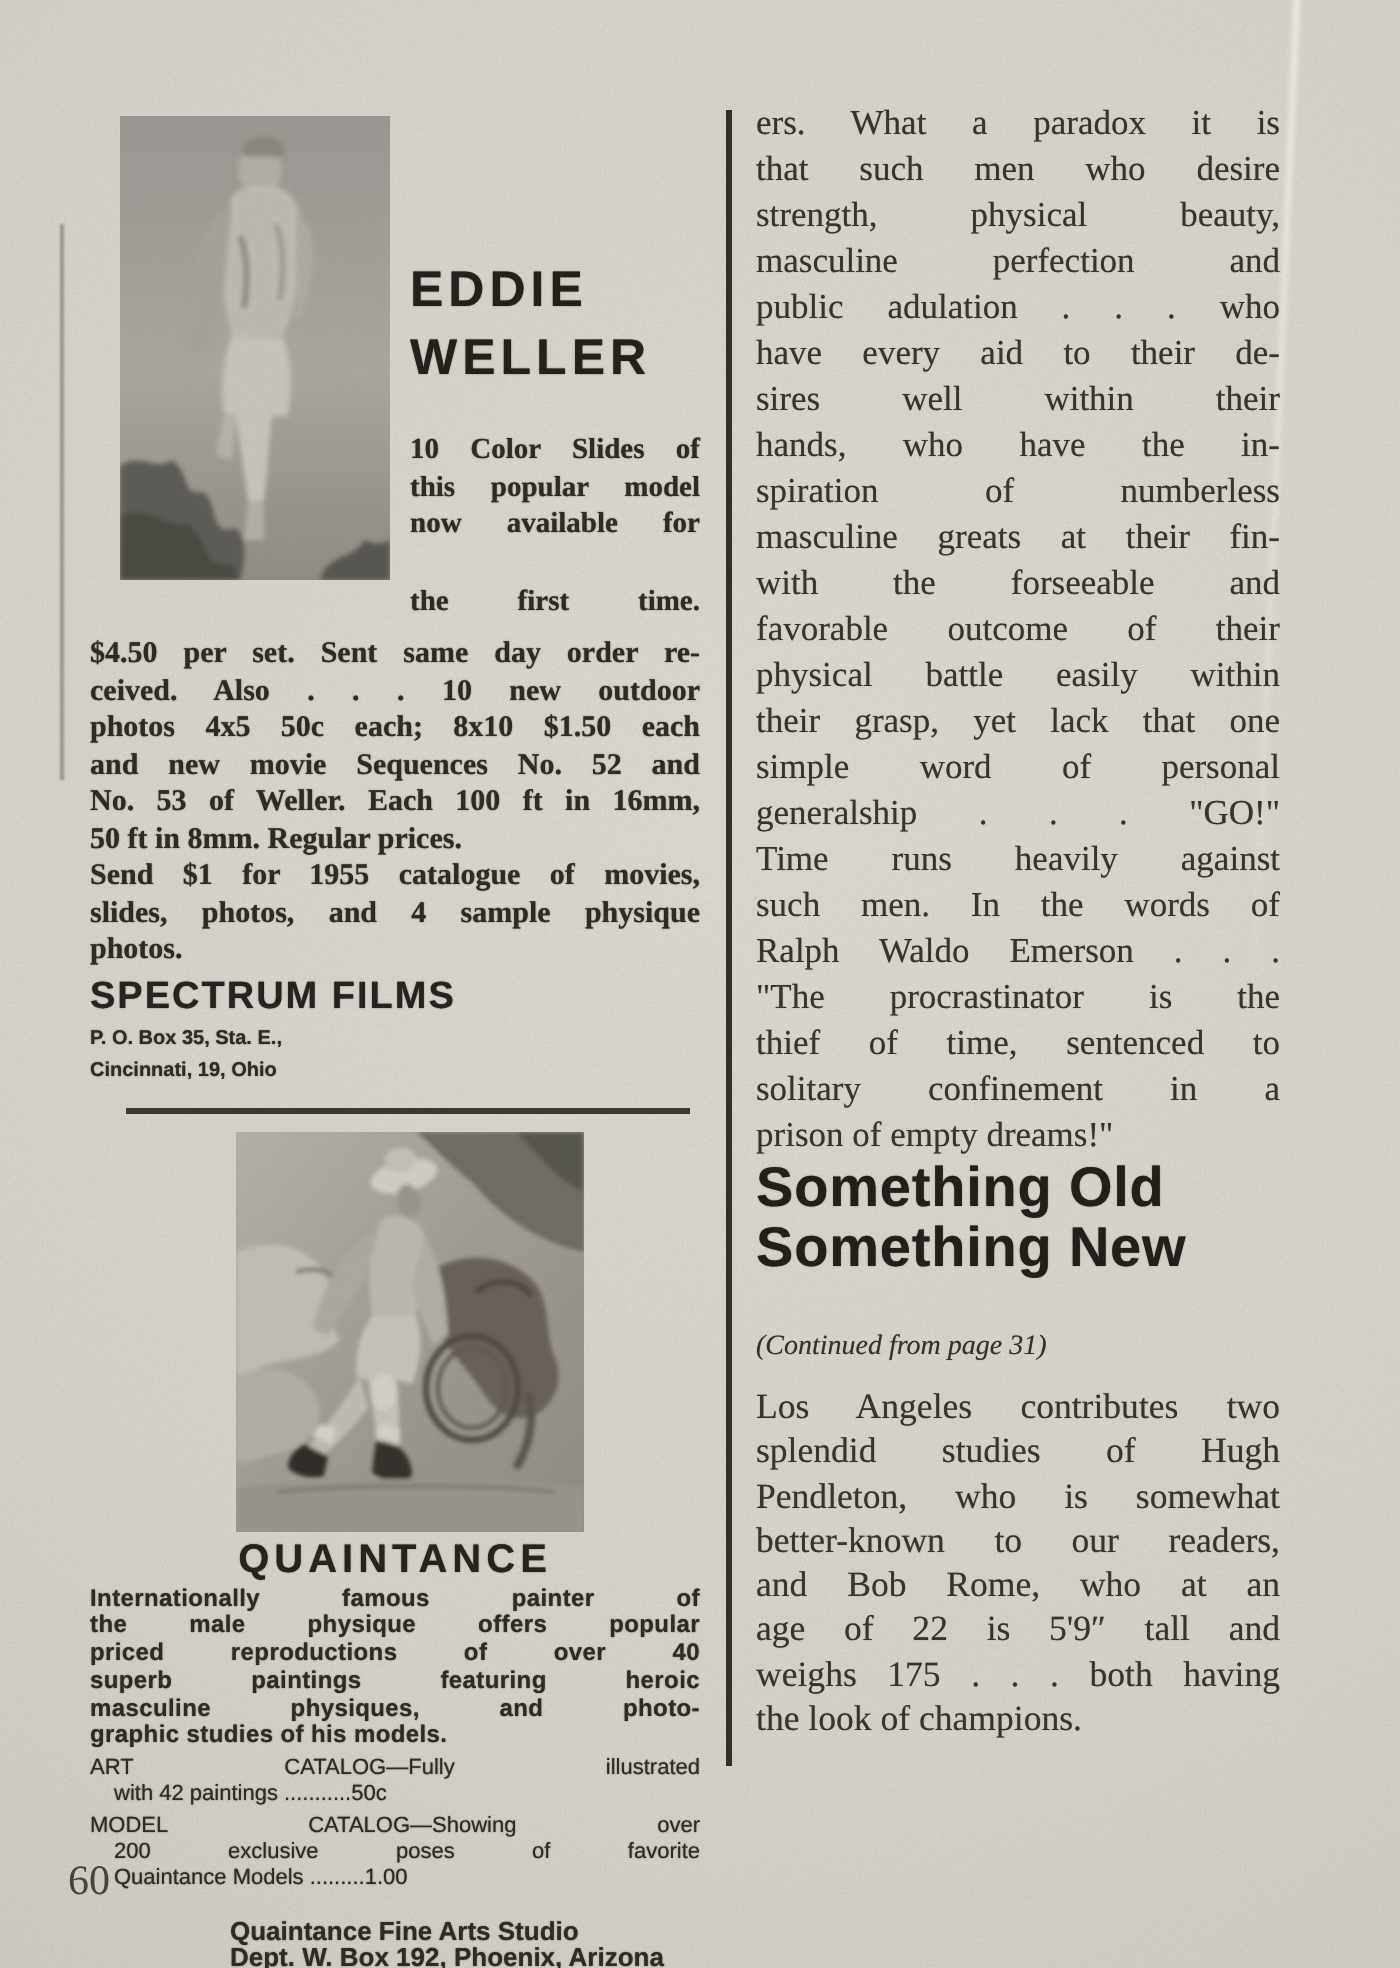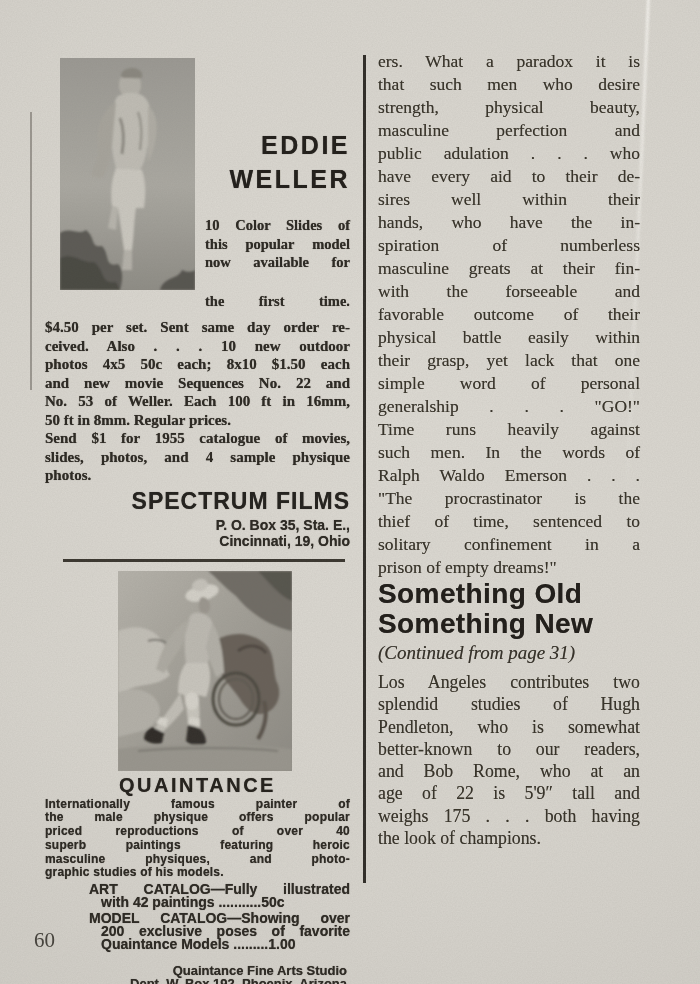--- a/index.html
+++ b/index.html
@@ -15,54 +15,54 @@
   .weller-top { display:flex; align-items:flex-start; margin-top:58px; }
   .photo-frame { width:135px; height:232px; margin-left:15px; flex:none; overflow:hidden; }
   .photo-frame svg { display:block; width:100%; height:100%; }
   .weller-right { width:145px; margin-left:10px; flex:none; }
   .weller-title { margin-top:70px; text-align:center;
     font-family:"Liberation Sans", sans-serif; font-weight:700;
     font-size:25px; line-height:34px; letter-spacing:2.5px; color:#201d19; }
   .weller-intro { margin-top:20px; font-weight:700; font-size:14.5px; line-height:18.5px; }
   .ad-body { font-weight:700; font-size:15px; line-height:18.5px; }
   .body1 { margin-top:8px; }
-  .company { margin-top:3px; text-align:right; font-family:"Liberation Sans", sans-serif;
-    font-weight:700; font-size:23px; letter-spacing:1px; color:#22201c; }
+  .company { margin-top:3px; text-align:left; font-family:"Liberation Sans", sans-serif;
+    font-weight:700; font-size:19px; letter-spacing:1px; color:#22201c; }
   .address { text-align:center; font-family:"Liberation Sans", sans-serif;
-    font-weight:700; font-size:14px; line-height:16.5px; margin-top:2px; }
+    font-weight:700; font-size:10px; line-height:16.5px; margin-top:2px; }
   .rule { margin:9px 0 0 18px; width:282px; height:3px; background:#3a362f; }
   .illus-frame { width:174px; height:200px; margin:9px 0 0 73px; overflow:hidden; }
   .illus-frame svg { display:block; width:100%; height:100%; }
   .q-title { margin-top:3px; text-align:center; font-family:"Liberation Sans", sans-serif;
     font-weight:700; font-size:20px; letter-spacing:2.5px; color:#23201b; }
   .q-body { margin-top:1px; font-family:"Liberation Sans", sans-serif; font-weight:700;
     font-size:12px; line-height:13.8px; letter-spacing:0.2px; }
-  .catalog { margin-top:3px; font-family:"Liberation Sans", sans-serif; font-weight:700;
-    font-size:14px; line-height:13px;margin-left:44px; }
+  .catalog { margin-top:3px; font-family:"Liberation Sans", sans-serif; font-weight:400;
+    font-size:11px; line-height:13px; }
   .catalog .tline + .tline { padding-left:12px; }
   .studio { margin:13px 0 0 70px; width:232px; text-align:center;
     font-family:"Liberation Sans", sans-serif; font-weight:700;
     font-size:13px; line-height:13px; border-bottom:3px solid #2b2822; padding-bottom:3px; }
   .page-number { position:absolute; left:34px; top:928px; font-size:21px; color:#45423c;
     font-family:"Liberation Serif", serif; }
   
   .divider { position:absolute; left:363px; top:55px; width:3px; height:828px; background:#2f2c27; }
   .right-col { position:absolute; left:378px; top:50px; width:262px; color:#363228;
                text-shadow:0 0 0.45px rgba(55,48,40,0.55); }
   .para1 { font-size:17.5px; line-height:23px; }
   .heading { font-family:"Liberation Sans", sans-serif; font-weight:700;
     font-size:28px; line-height:29.5px; letter-spacing:0.4px; color:#1f1c18;
     text-shadow:0 0 0.6px rgba(30,26,22,0.7); }
-  .continued { margin-top:3px; font-style:italic; font-size:19px; line-height:24px; color:#332f27; }
+  .continued { margin-top:24px; font-style:italic; font-size:14px; line-height:24px; color:#332f27; }
   .para2 { margin-top:6px; font-size:17.8px; line-height:22.3px; }
   
   .j .tline { text-align:justify; text-align-last:justify; white-space:normal; }
   .j .tline.last { text-align-last:left; }
   .j.all .tline.last { text-align-last:justify;margin-top:20px; }
-  .center .tline { text-align:right; }
+  .center .tline { text-align:left; }
   
   .scan-line { position:absolute; left:30px; top:112px; width:2px; height:278px;
     background:rgba(72,67,60,0.42); filter:blur(0.4px); }
   .crease { position:absolute; left:636px; top:-10px; width:3px; height:520px;
     background:linear-gradient(to bottom, rgba(246,244,239,0.95), rgba(246,244,239,0));
     transform:rotate(2.5deg); filter:blur(1.2px); }
   .noise { position:absolute; left:0; top:0; width:700px; height:984px;
     pointer-events:none; opacity:0.5; }
 </style>
 </head>
@@ -117,21 +117,21 @@
               <div class="tline">this popular model</div>
               <div class="tline">now available for</div>
               <div class="tline last">the first time.</div>
             </div>
         </div>
       </div>
       <div class="ad-body body1 j">
           <div class="tline">$4.50 per set. Sent same day order re-</div>
           <div class="tline">ceived. Also . . . 10 new outdoor</div>
           <div class="tline">photos 4x5 50c each; 8x10 $1.50 each</div>
-          <div class="tline">and new movie Sequences No. 22 and</div>
+          <div class="tline">and new movie Sequences No. 52 and</div>
           <div class="tline">No. 53 of Weller. Each 100 ft in 16mm,</div>
           <div class="tline last">50 ft in 8mm. Regular prices.</div>
         </div>
       <div class="ad-body j">
           <div class="tline">Send $1 for 1955 catalogue of movies,</div>
           <div class="tline">slides, photos, and 4 sample physique</div>
           <div class="tline last">photos.</div>
         </div>
       <div class="company">SPECTRUM FILMS</div>
       <div class="address center">

